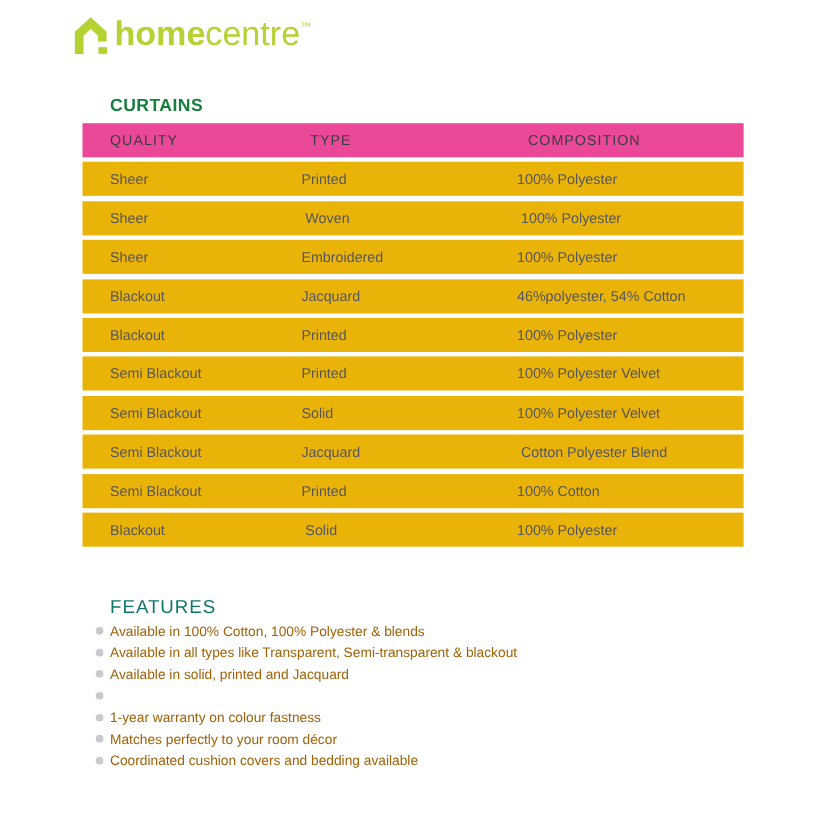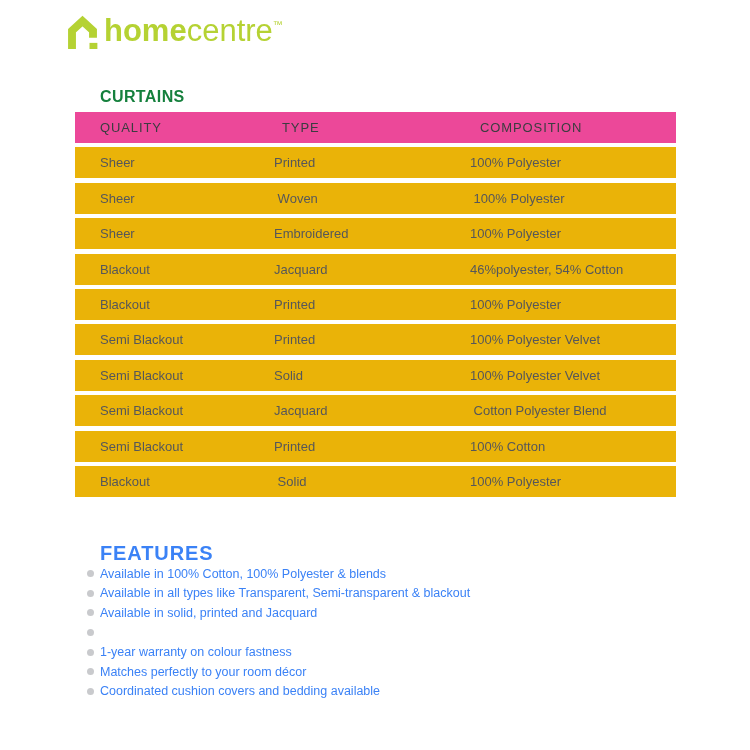--- a/index.html
+++ b/index.html
@@ -25,24 +25,24 @@
   
   .table { position:absolute; top:112px; left:75px; width:601px; }
   .thead { height:31px; background:#ec4899; position:relative; }
   .thead span { position:absolute; top:0; line-height:31px; font-size:13px; color:#3b3d40; letter-spacing:0.9px; }
   .h-quality { left:25px; } .h-type { left:207px; } .h-comp { left:405px; }
   .trow { height:31px; margin-top:4.4px; background:#eab308; position:relative; }
   .cell { position:absolute; top:0; line-height:31px; font-size:13px; color:#56575a; white-space:pre; }
   .c-quality { left:25px; } .c-type { left:199px; } .c-comp { left:395px; }
 
   
-  .features-title { position:absolute; top:542px; left:100px; font-size:20px; font-weight:700;
-    color:#3b82f6; letter-spacing:0.9px; }
+  .features-title { position:absolute; top:542px; left:100px; font-size:17px; font-weight:400;
+    color:#0f766e; letter-spacing:0.9px; }
   .features-list { position:absolute; top:564px; left:87px; }
-  .feature { display:flex; align-items:center; height:19.6px; font-size:12.5px; color:#3b82f6; }
+  .feature { display:flex; align-items:center; height:19.6px; font-size:12.5px; color:#a16207; }
   .bullet { width:7px; height:7px; border-radius:50%; background:#c9cacd; margin-right:6px; flex:none; }
 </style>
 </head>
 <body>
 
 <div class="page">
 
   <div class="logo">
     <svg class="logo-icon" viewBox="0 0 40 40" xmlns="http://www.w3.org/2000/svg" aria-hidden="true">
       <polyline points="8,40 8,19 20,8 32,19 32,27" fill="none" stroke="#b5d233" stroke-width="9" stroke-linejoin="miter" stroke-linecap="butt"></polyline>

